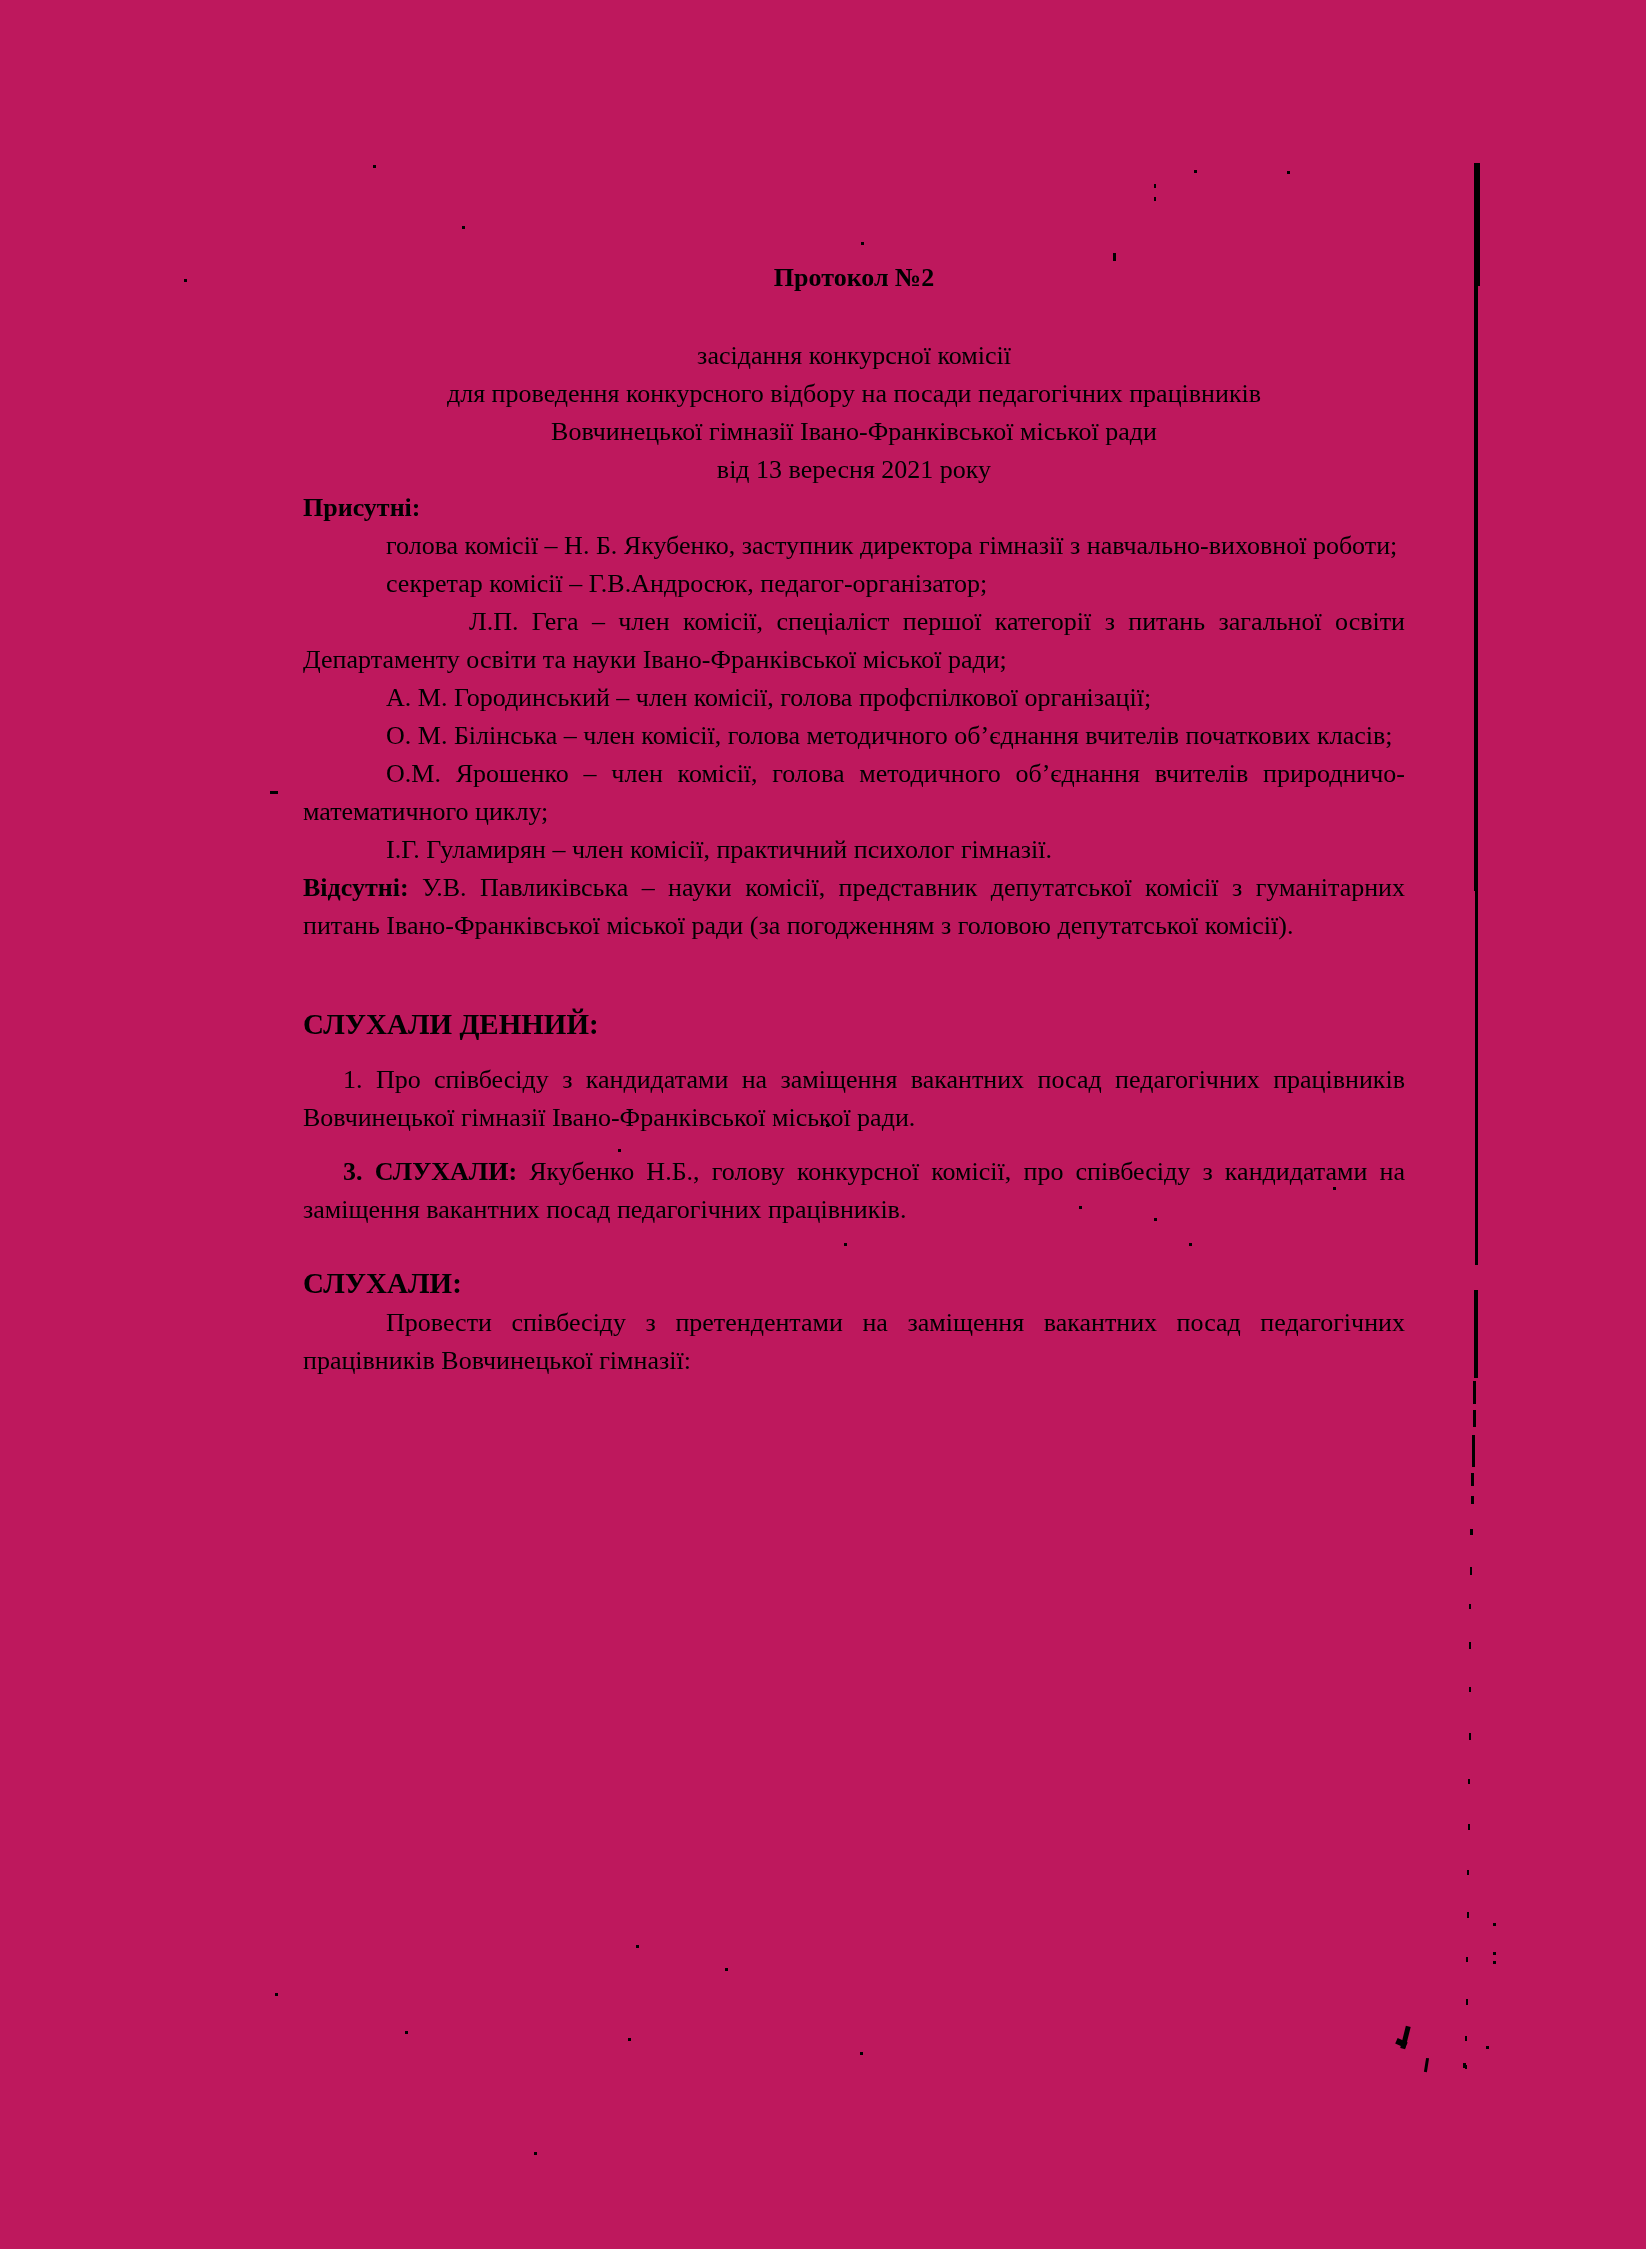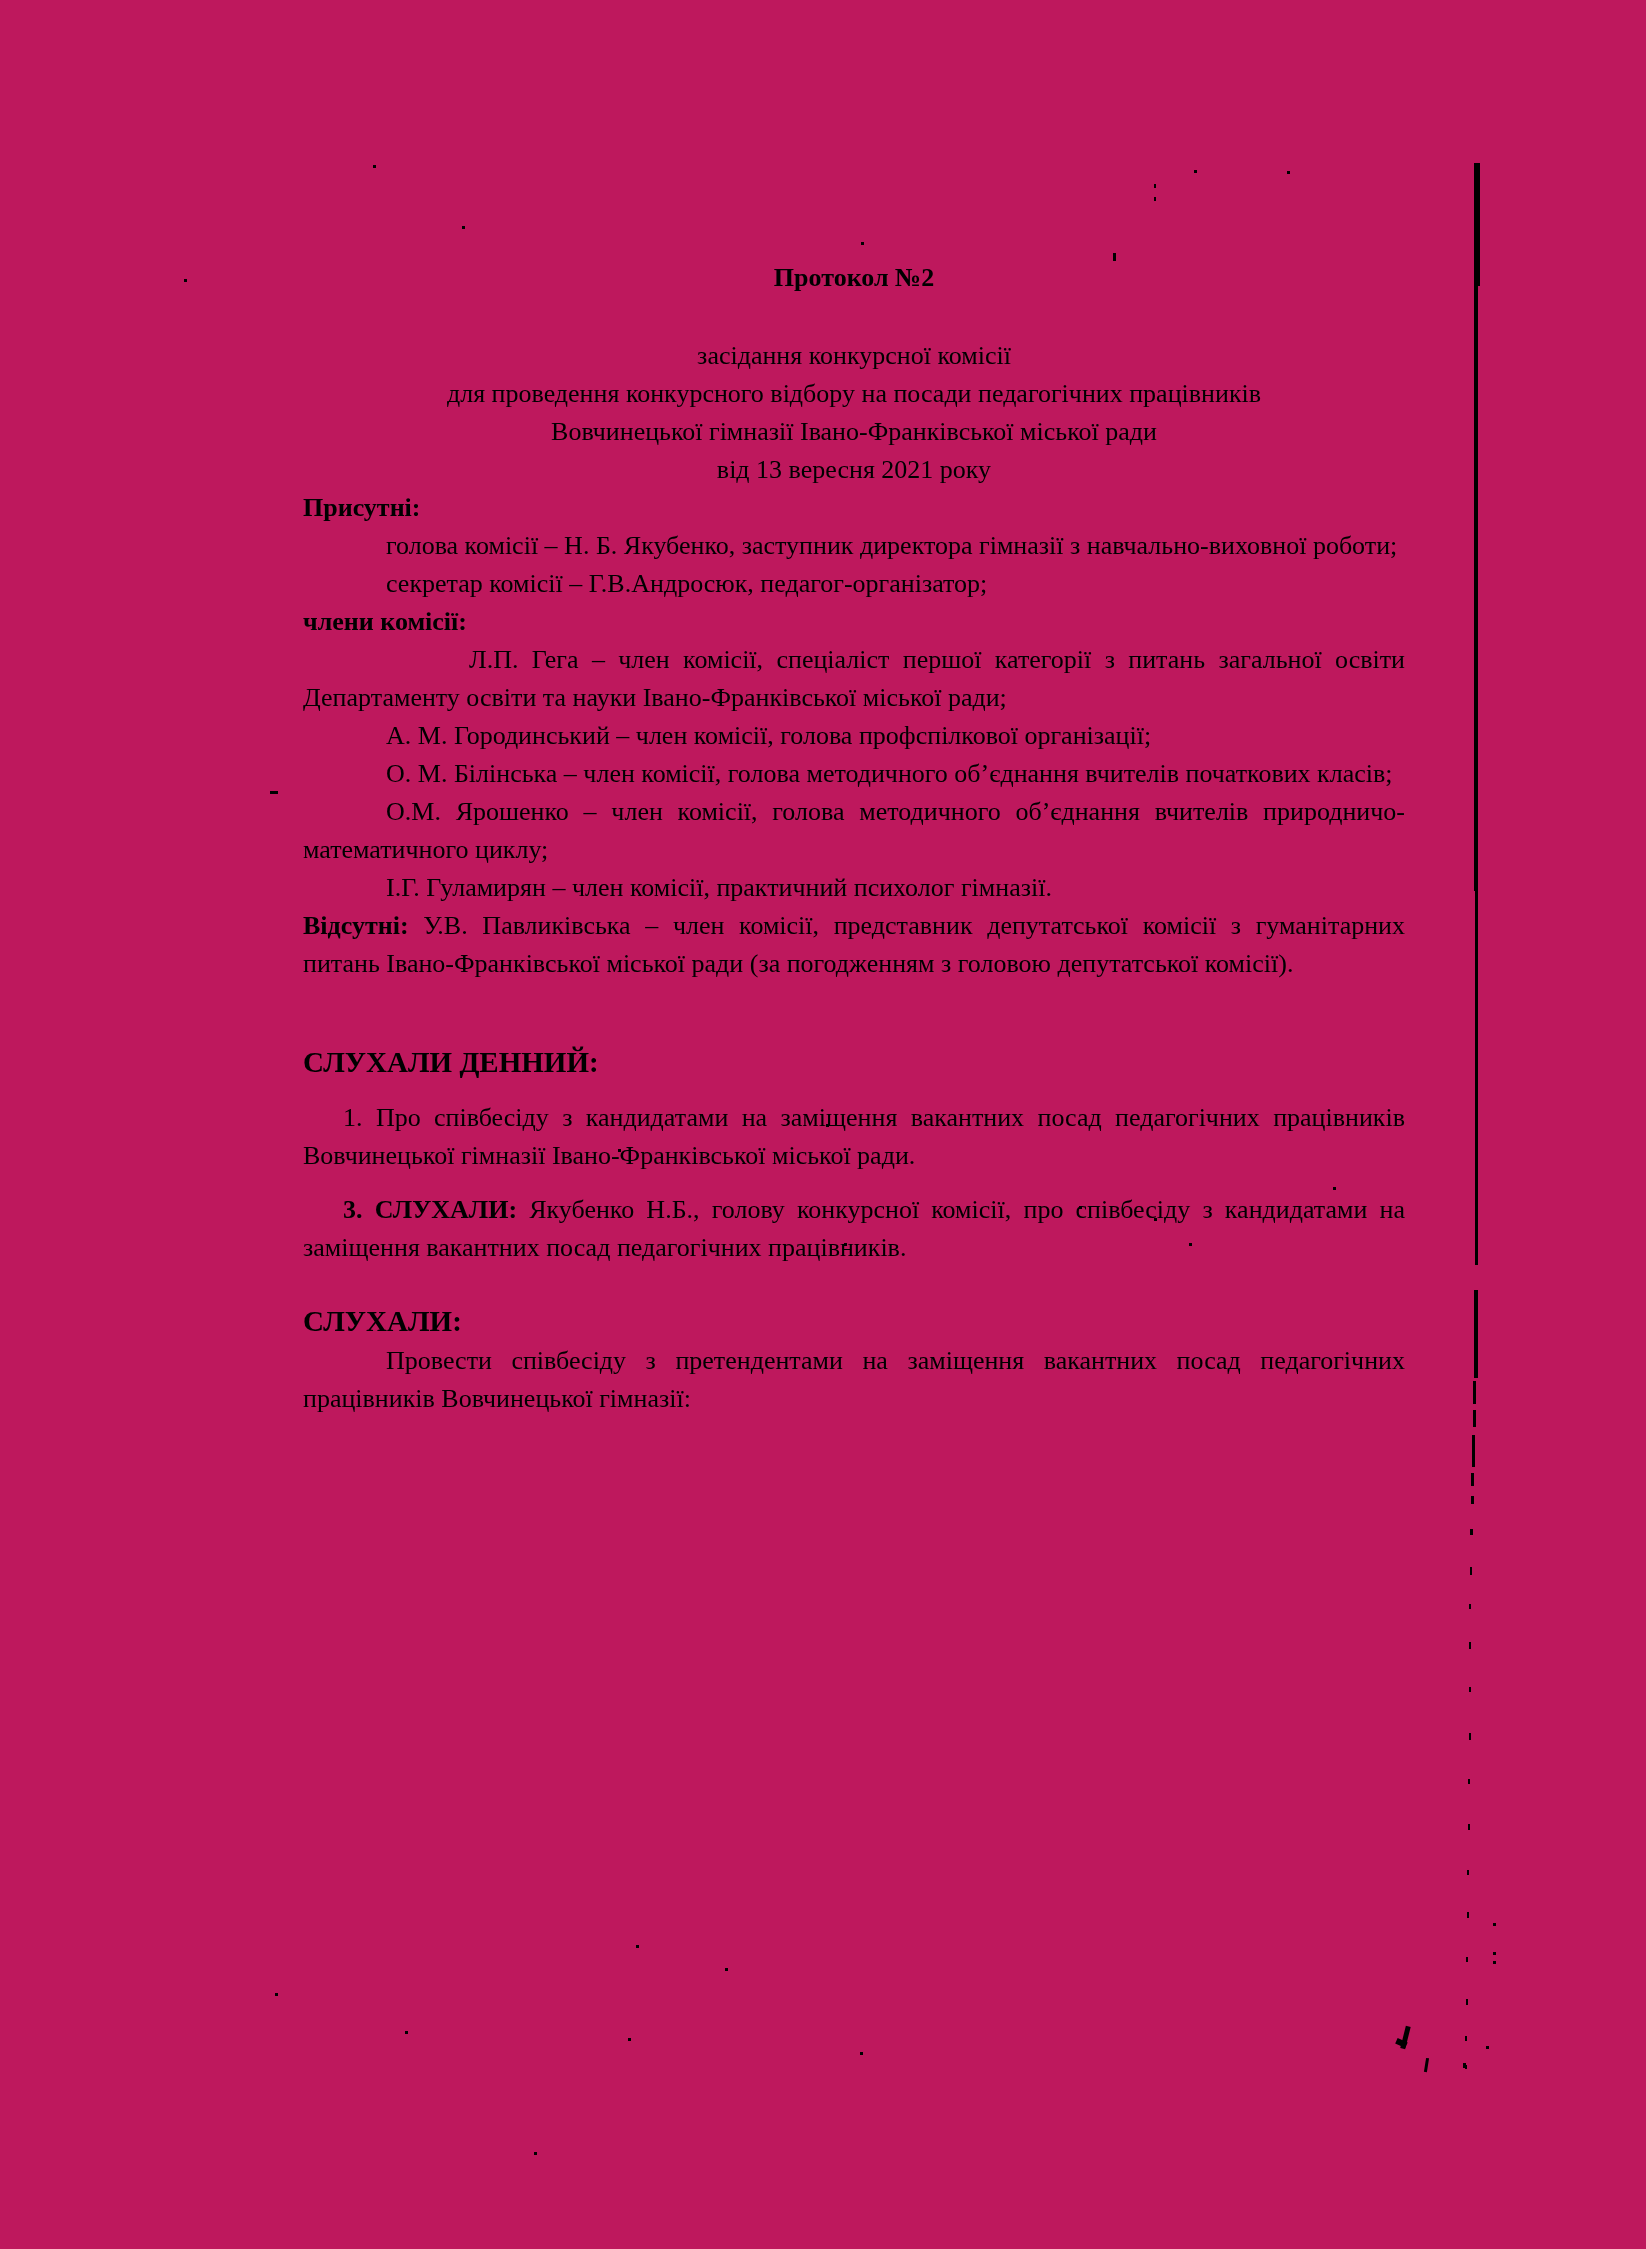--- a/index.html
+++ b/index.html
@@ -40,28 +40,27 @@
     <p class="center title">Протокол №2</p>
     <p class="center">засідання конкурсної комісії</p>
     <p class="center">для проведення конкурсного відбору на посади педагогічних працівників</p>
     <p class="center">Вовчинецької гімназії Івано-Франківської міської ради</p>
     <p class="center">від 13 вересня 2021 року</p>
 
     <p class="label">Присутні:</p>
     <p class="just ind1">голова комісії – Н. Б. Якубенко, заступник директора гімназії з навчально-виховної роботи;</p>
     <p class="just ind1">секретар комісії – Г.В.Андросюк, педагог-організатор;</p>
 
-    <p class="label">члени комісії:</p>
     <p class="just ind2">Л.П. Гега – член комісії, спеціаліст першої категорії з питань загальної освіти Департаменту освіти та науки Івано-Франківської міської ради;</p>
     <p class="just ind1">А. М. Городинський – член комісії, голова профспілкової організації;</p>
     <p class="just ind1">О. М. Білінська – член комісії, голова методичного об’єднання вчителів початкових класів;</p>
     <p class="just ind1">О.М. Ярошенко – член комісії, голова методичного об’єднання вчителів природничо-математичного циклу;</p>
     <p class="just ind1">І.Г. Гуламирян – член комісії, практичний психолог гімназії.</p>
 
-    <p class="just"><span class="b">Відсутні:</span> <span>У.В. Павликівська – член комісії, представник депутатської комісії з гуманітарних питань Івано-Франківської міської ради (за погодженням з головою депутатської комісії).</span></p>
+    <p class="just"><span class="b">Відсутні:</span> <span>У.В. Павликівська – науки комісії, представник депутатської комісії з гуманітарних питань Івано-Франківської міської ради (за погодженням з головою депутатської комісії).</span></p>
 
     <p class="section-h mt70">СЛУХАЛИ ДЕННИЙ:</p>
 
     <p class="just ind-item mt35">1. Про співбесіду з кандидатами  на заміщення вакантних посад педагогічних працівників Вовчинецької гімназії Івано-Франківської міської ради.</p>
 
     <p class="just ind-item mt35"><span class="b">3. СЛУХАЛИ:</span> <span>Якубенко Н.Б., голову конкурсної комісії,  про співбесіду з кандидатами на заміщення вакантних посад педагогічних працівників.</span></p>
 
     <p class="section-h mt40">СЛУХАЛИ:</p>
 
     <p class="just ind1 mt25">Провести співбесіду з претендентами на заміщення вакантних посад педагогічних працівників Вовчинецької гімназії:</p>

